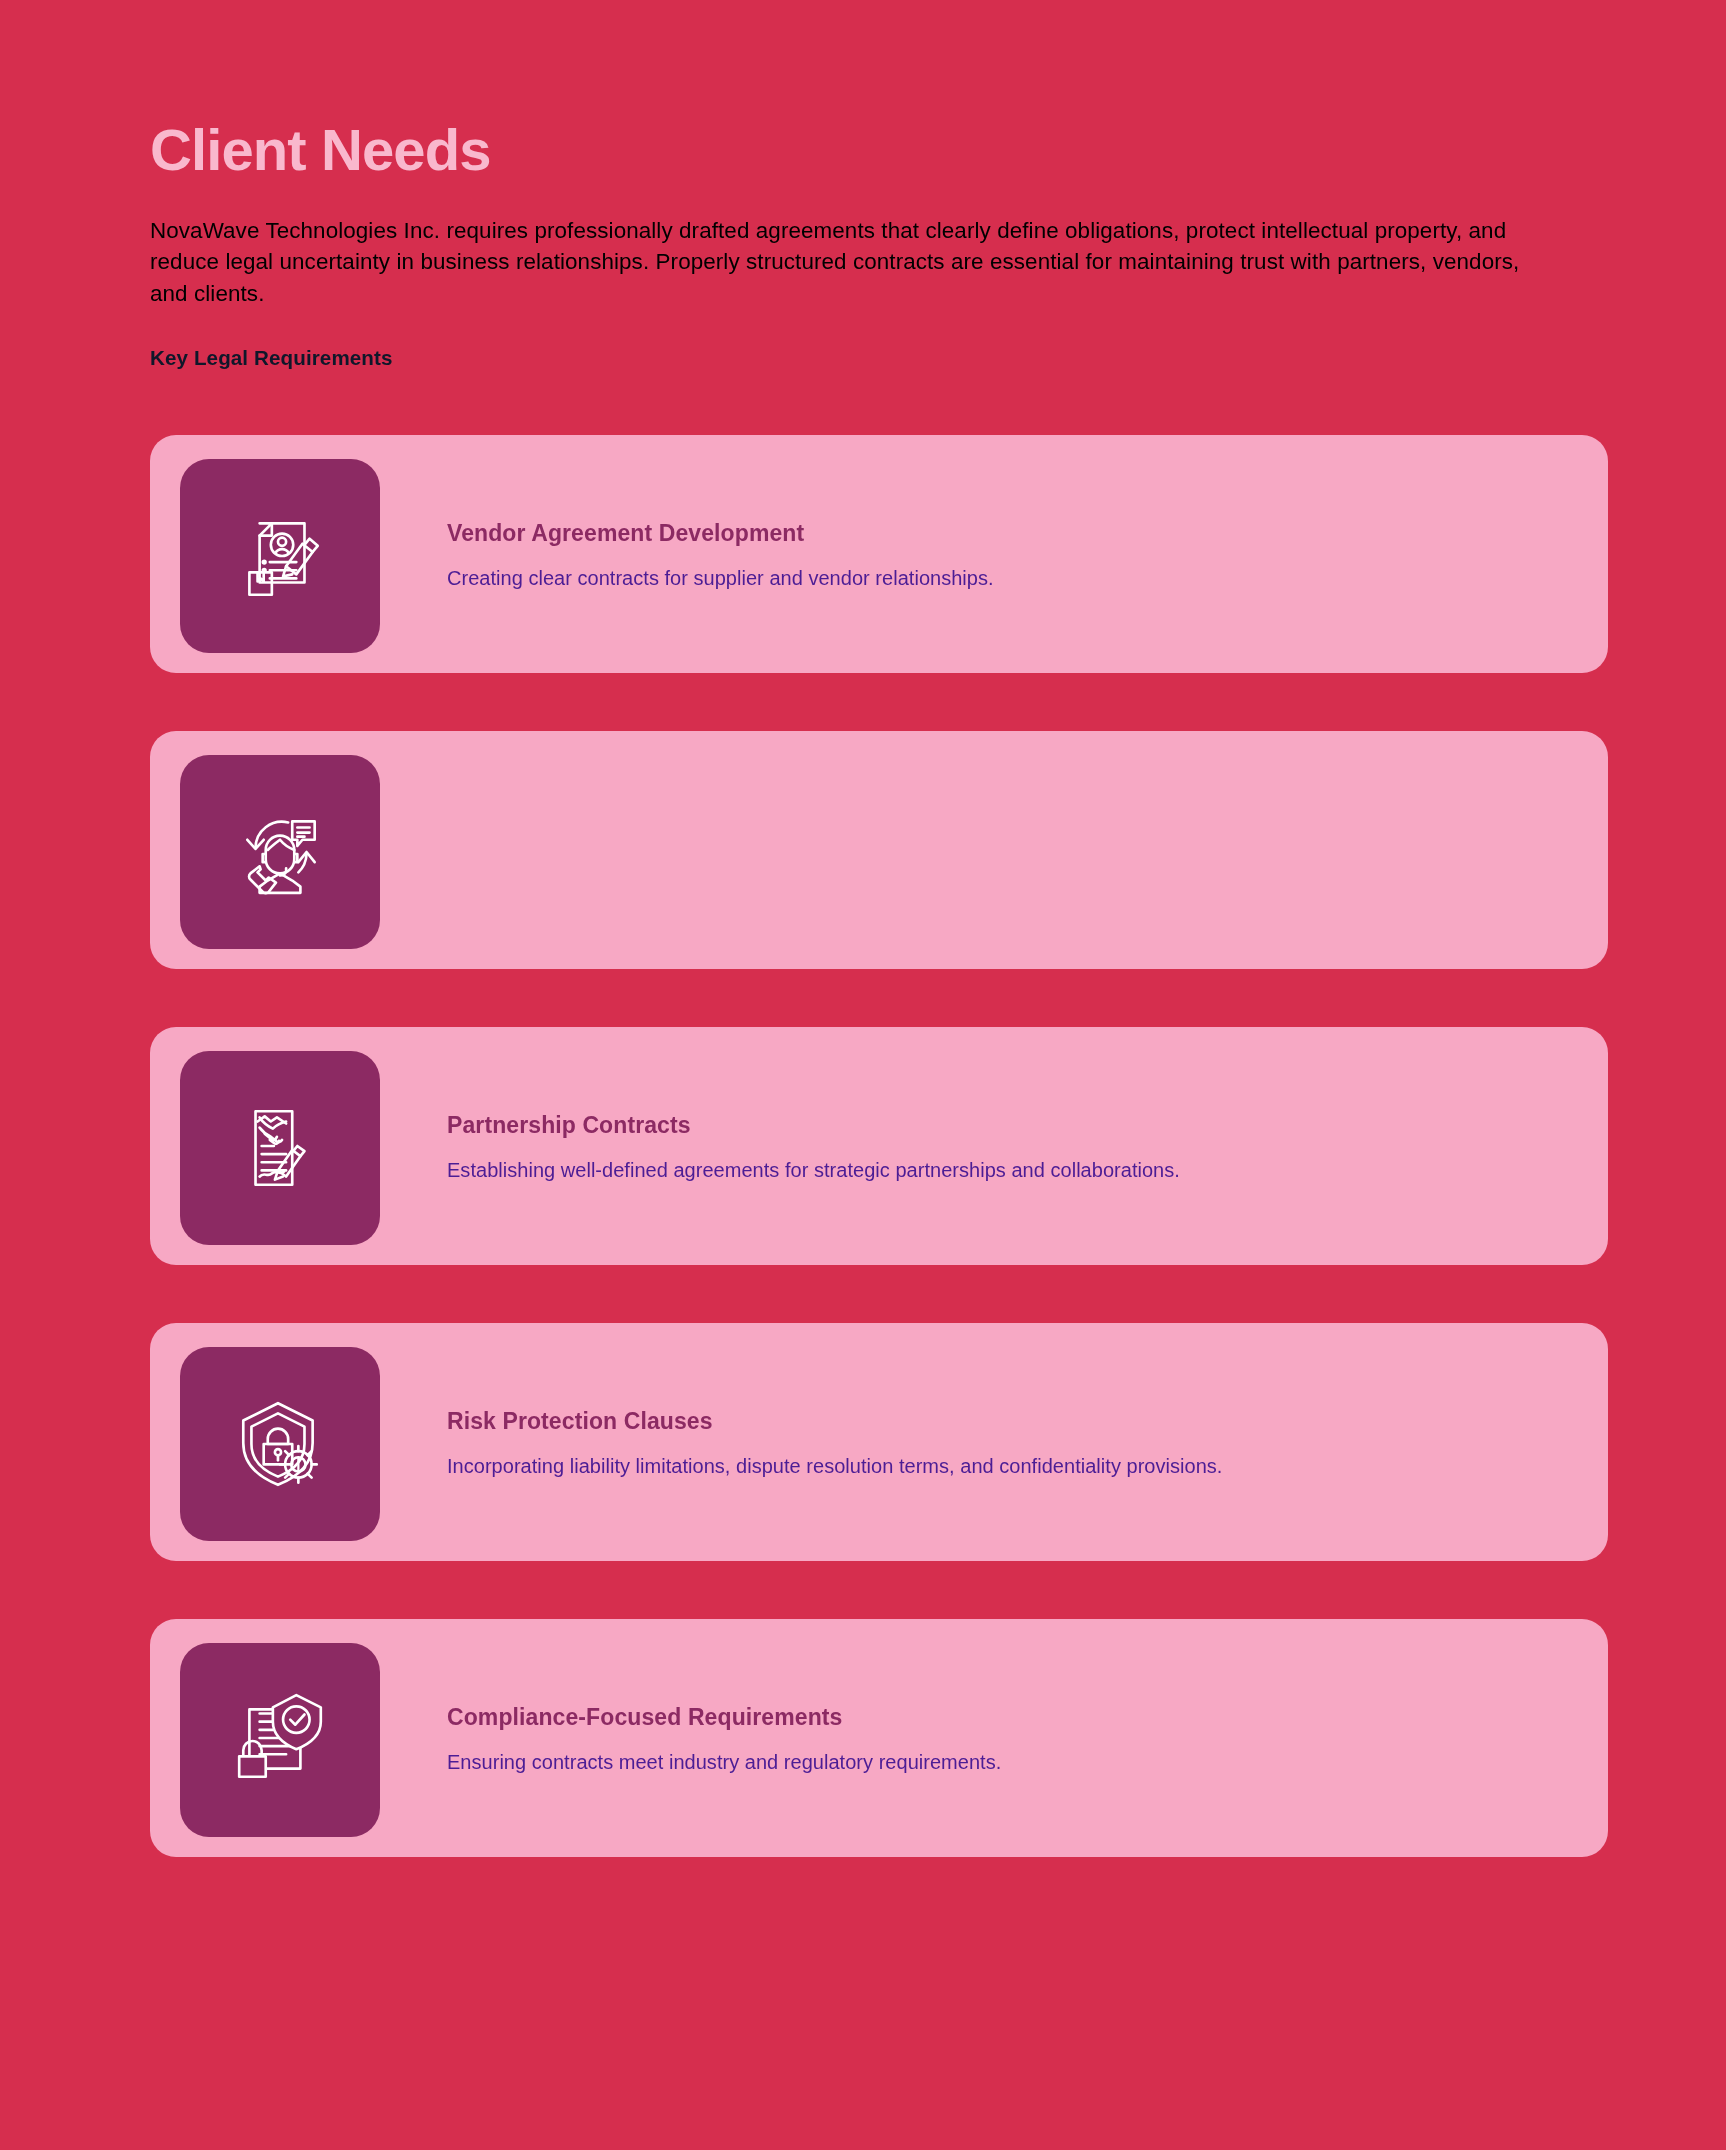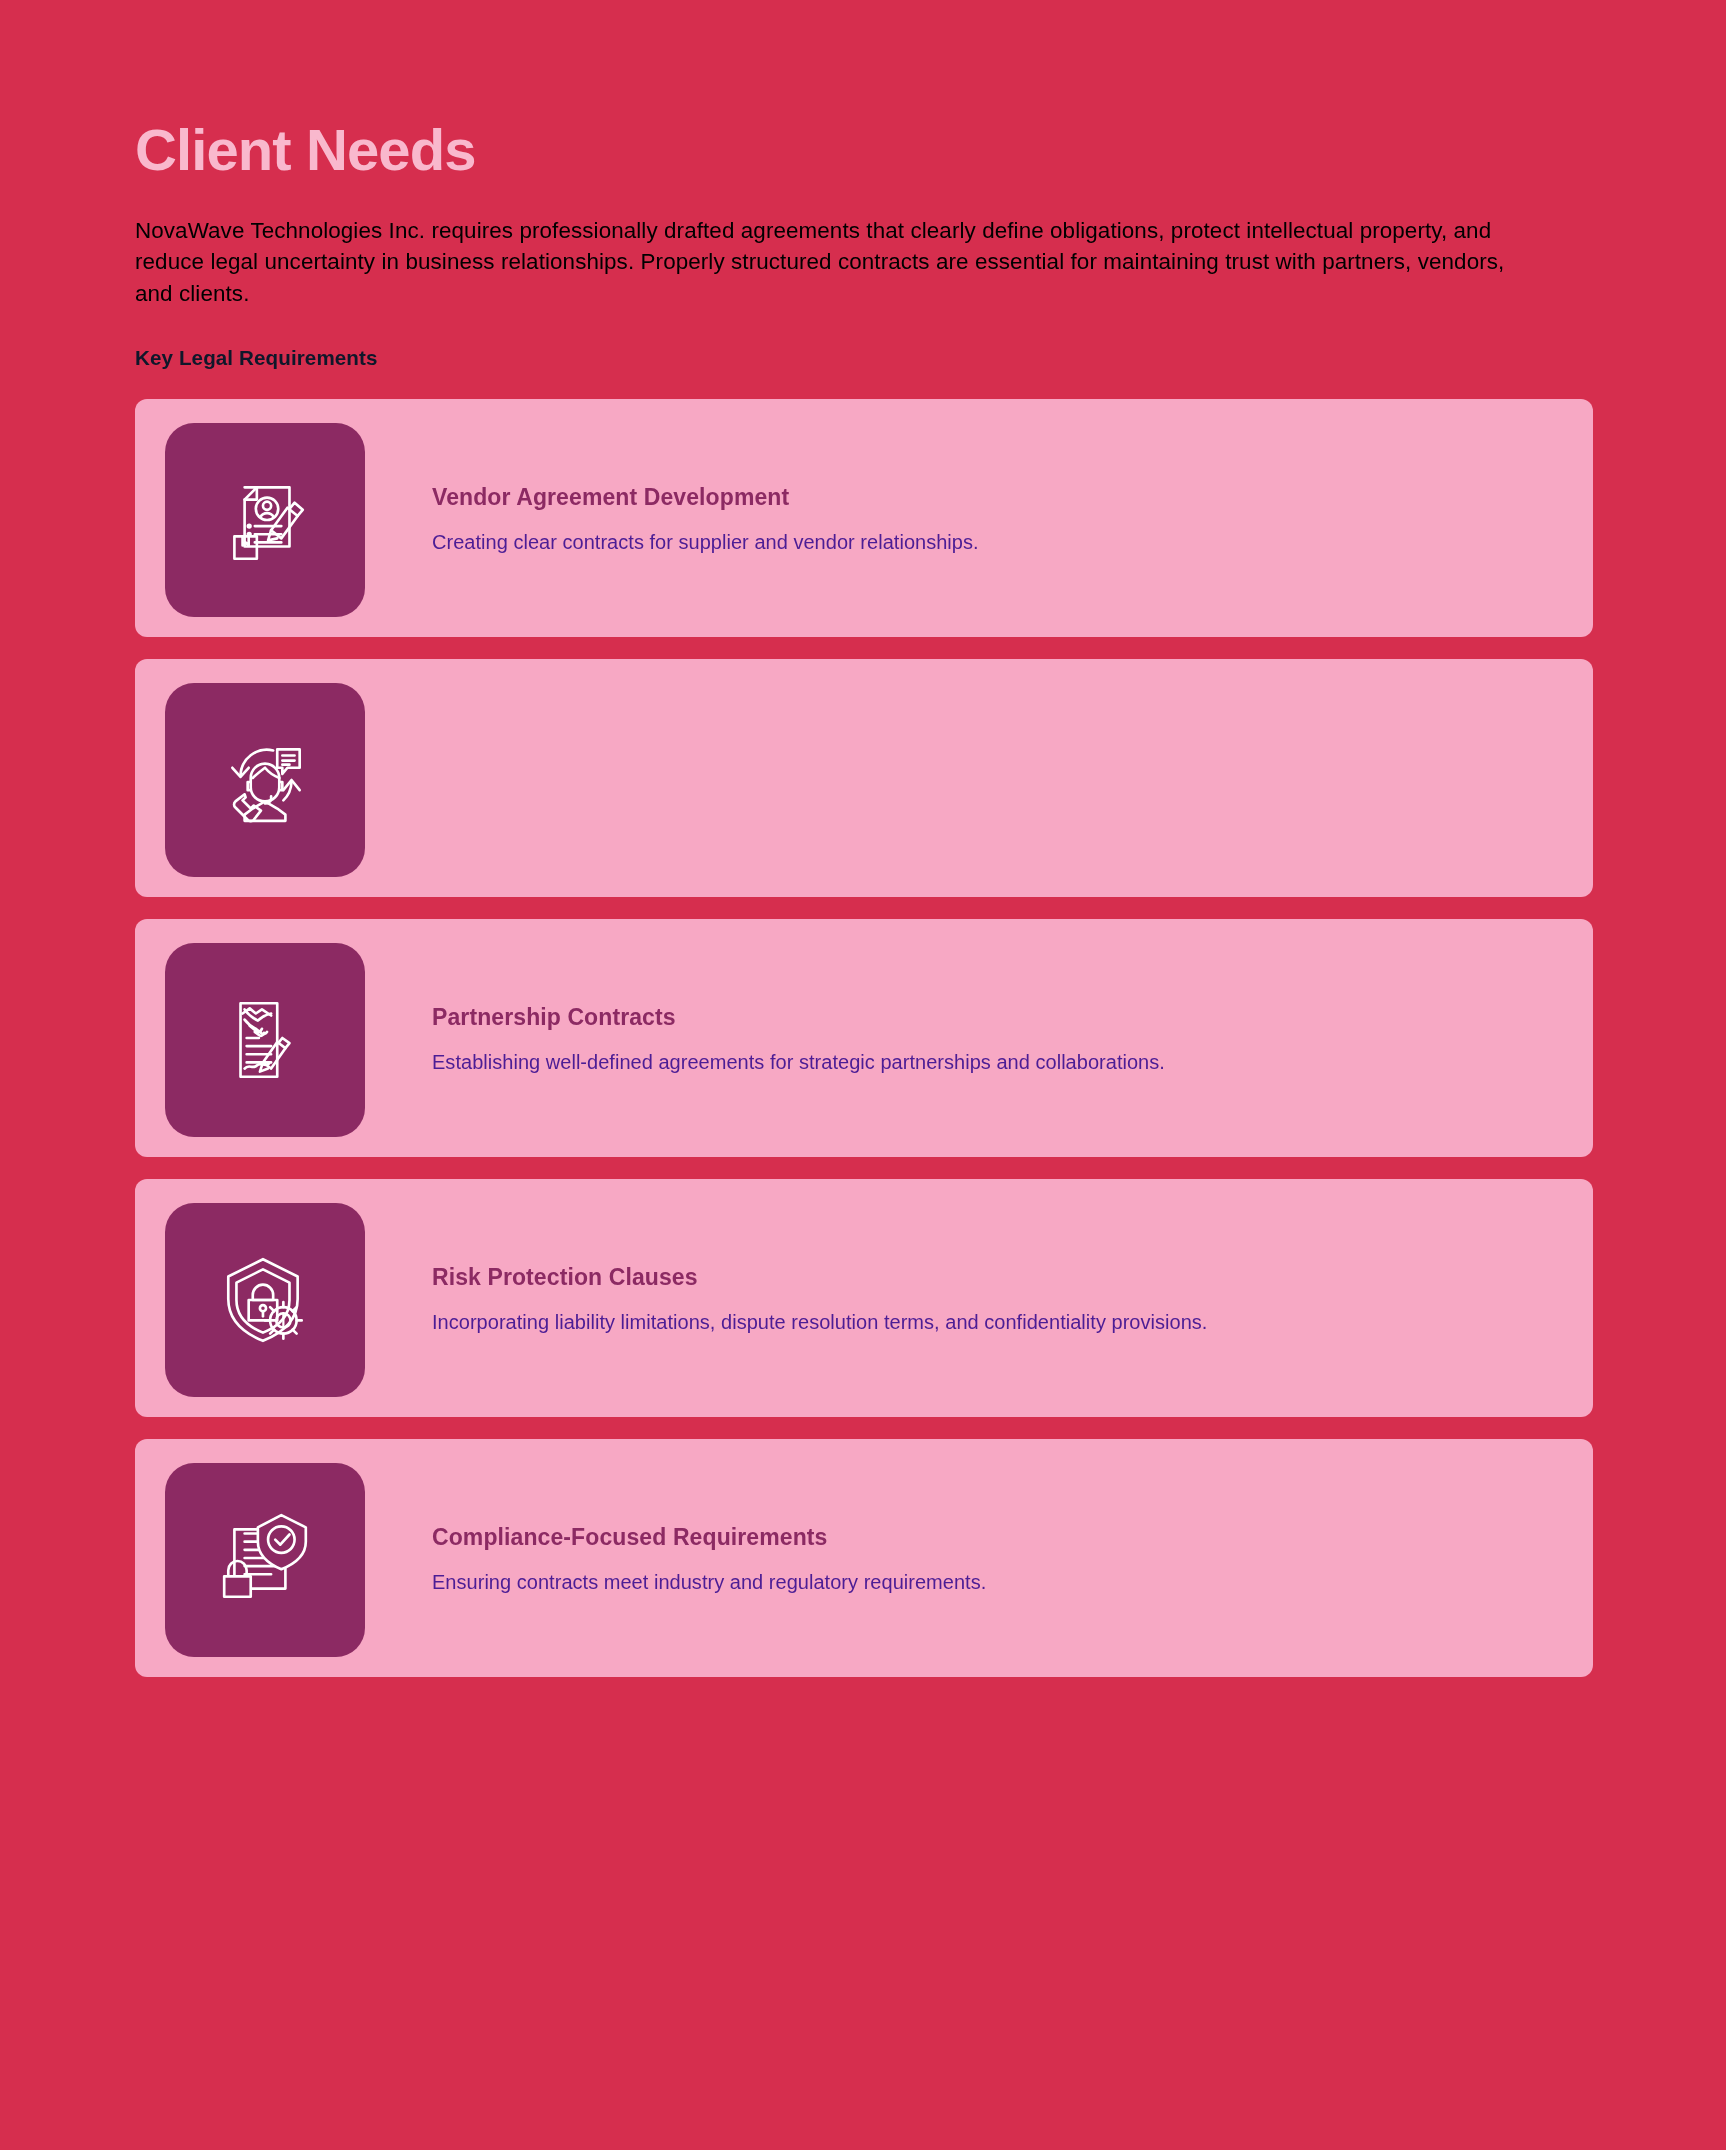--- a/index.html
+++ b/index.html
@@ -16,21 +16,21 @@
   .page {
     position: relative;
     width: 1726px;
     height: 2151px;
     background: #D62E4E;
     overflow: hidden;
   }
 
   .content {
     position: absolute;
-    left: 135px;
+    left: 150px;
     top: 0;
     width: 1458px;
   }
 
   
   .page-title {
     margin-top: 119px;
     font-size: 58px;
     line-height: 1.08;
     font-weight: 800;
@@ -62,24 +62,25 @@
     display: flex;
     flex-direction: column;
     gap: 22px;
   }
 
   .card {
     position: relative;
     width: 1458px;
     min-height: 238px;
     background: #F7A8C4;
-    border-radius: 12px;
+    border-radius: 26px;
     display: flex;
     align-items: center;
     padding: 22px 36px 18px 30px;
+    margin-top: 36px;
   }
 
   .icon-tile {
     flex: 0 0 auto;
     width: 200px;
     height: 194px;
     background: #8C2A63;
     border-radius: 29px;
     display: flex;
     align-items: center;

